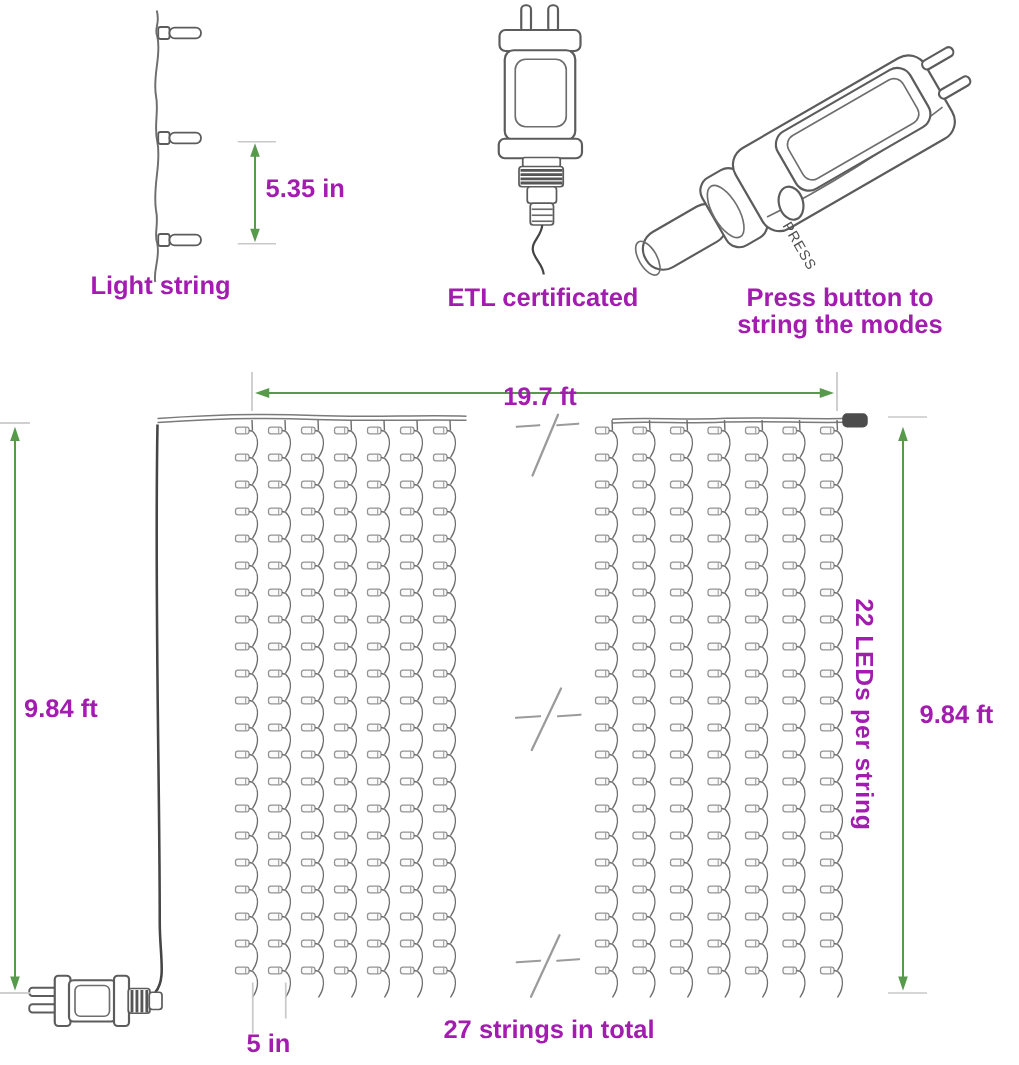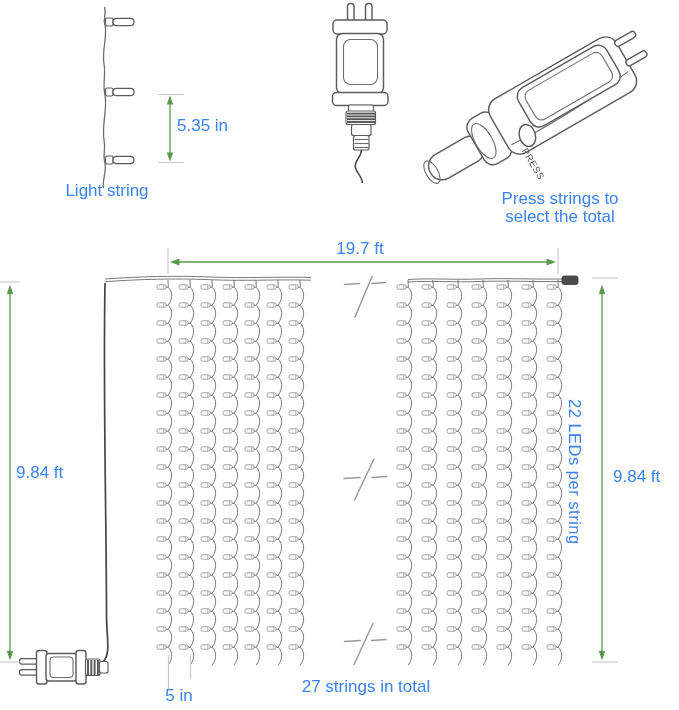--- a/index.html
+++ b/index.html
@@ -1,19 +1,19 @@
 <!DOCTYPE html>
 <html><head>
 <meta charset="utf-8">
 <style>
   html,body{margin:0;padding:0;background:#fff;}
   .stage{position:relative;width:679px;height:710px;background:#fff;
          font-family:"Liberation Sans",sans-serif;overflow:hidden;}
   .stage svg{position:absolute;left:0;top:0;}
-  .gtext{position:absolute;color:#3b82f6;font-size:17px;line-height:1.06;white-space:nowrap;}
+  .gtext{position:absolute;color:#a21caf;font-size:17px;line-height:1.06;white-space:nowrap;font-weight:bold;}
   .center{text-align:center;}
   .twoline span{display:block;}
   .vert{writing-mode:vertical-rl;font-size:16.5px;letter-spacing:.5px;}
 
   
   .wire{stroke:#6e6e6e;stroke-width:.95;fill:none;}
   .topwire{stroke:#7a7a7a;stroke-width:1;fill:none;}
   .bulb{fill:#fafafa;stroke:#949494;stroke-width:.85;}
   .bulbline{stroke:#9a9a9a;stroke-width:.7;}
   .dev{fill:#fff;stroke:#5c5c5c;stroke-width:1.45;}
@@ -222,28 +222,29 @@
       <line class="tick" x1="190.5" y1="655" x2="190.5" y2="679"></line>
     </g>
   </g>
 </svg>
 
 <div class="gtext" style="left:177px;top:117px;">5.35 in</div>
 
 <div class="gtext center" style="left:27px;top:182px;width:160px;">Light string</div>
 
 <div class="gtext center twoline" style="left:282px;top:190px;width:160px;">
+  <span>ETL certificated</span>
 </div>
 
 <div class="gtext center twoline" style="left:480px;top:190px;width:160px;">
-  <span>Press strings to</span>
-  <span>select the total</span>
+  <span>Press button to</span>
+  <span>string the modes</span>
 </div>
 
-<div class="gtext center" style="left:300px;top:240px;width:120px;text-align:center;">19.7 ft</div>
+<div class="gtext center" style="left:300px;top:256px;width:120px;text-align:center;">19.7 ft</div>
 
 <div class="gtext" style="left:16px;top:464px;">9.84 ft</div>
 
 <div class="gtext" style="left:613px;top:468px;">9.84 ft</div>
 
 <div class="gtext vert" style="left:566px;top:399px;">22 LEDs per string</div>
 
 <div class="gtext center" style="left:149px;top:687px;width:60px;">5 in</div>
 
 <div class="gtext center" style="left:286px;top:678px;width:160px;">27 strings in total</div>

